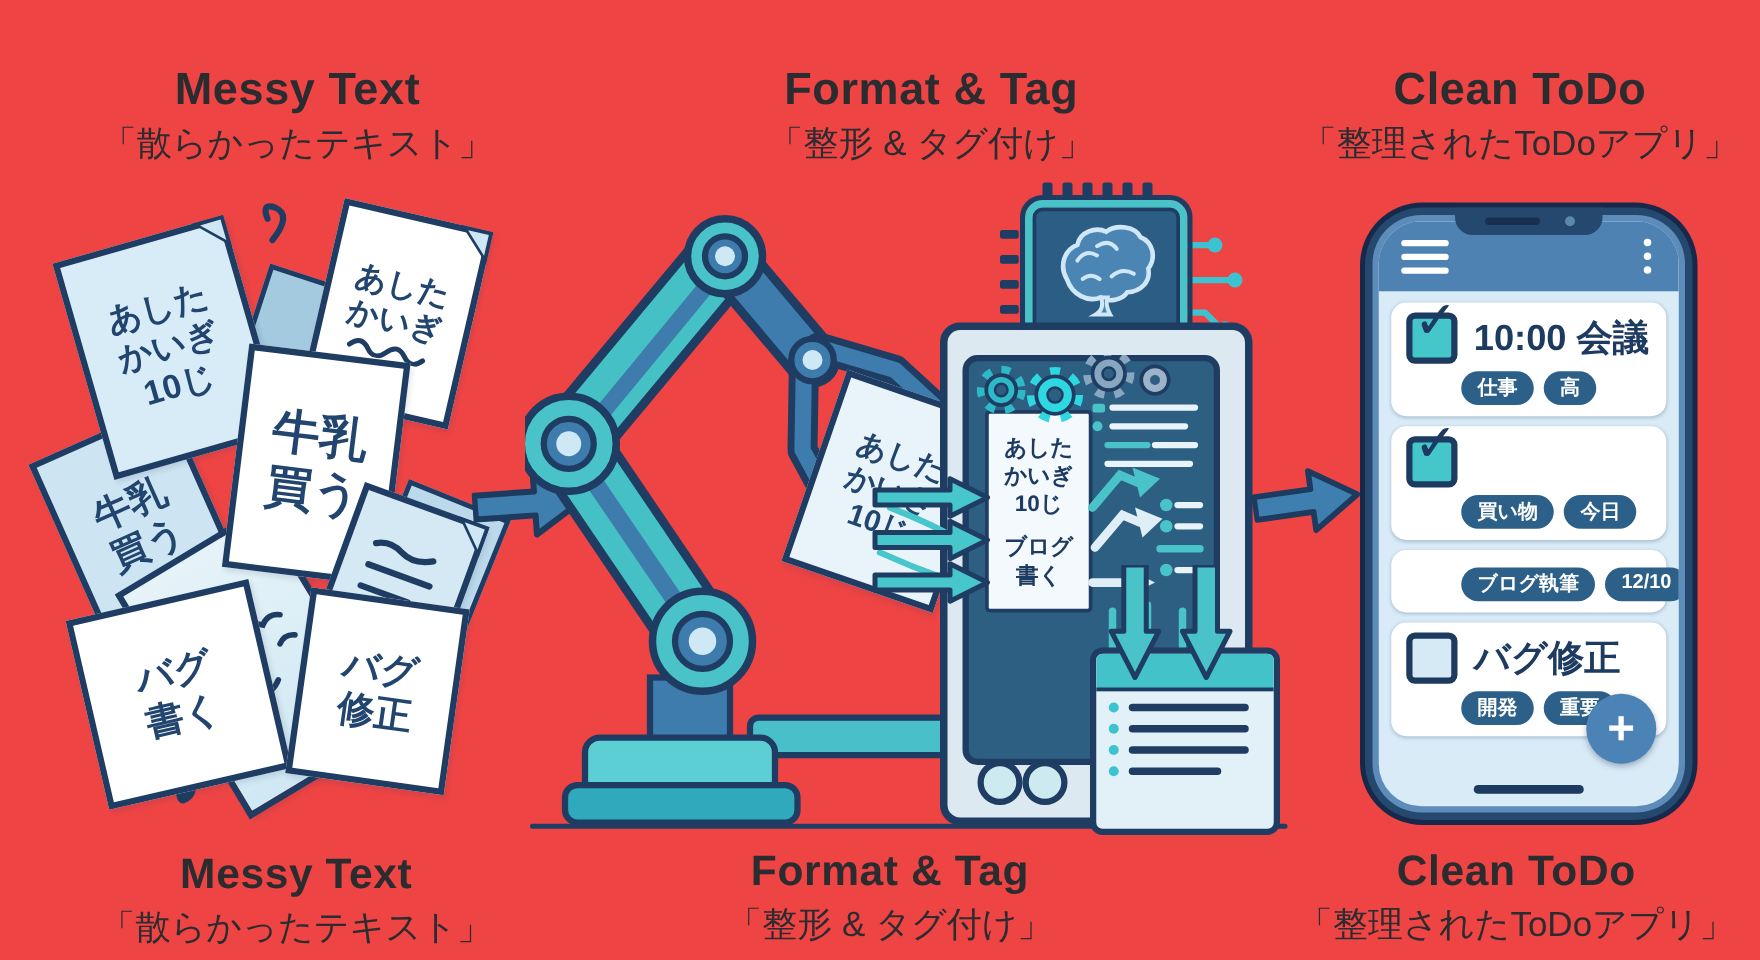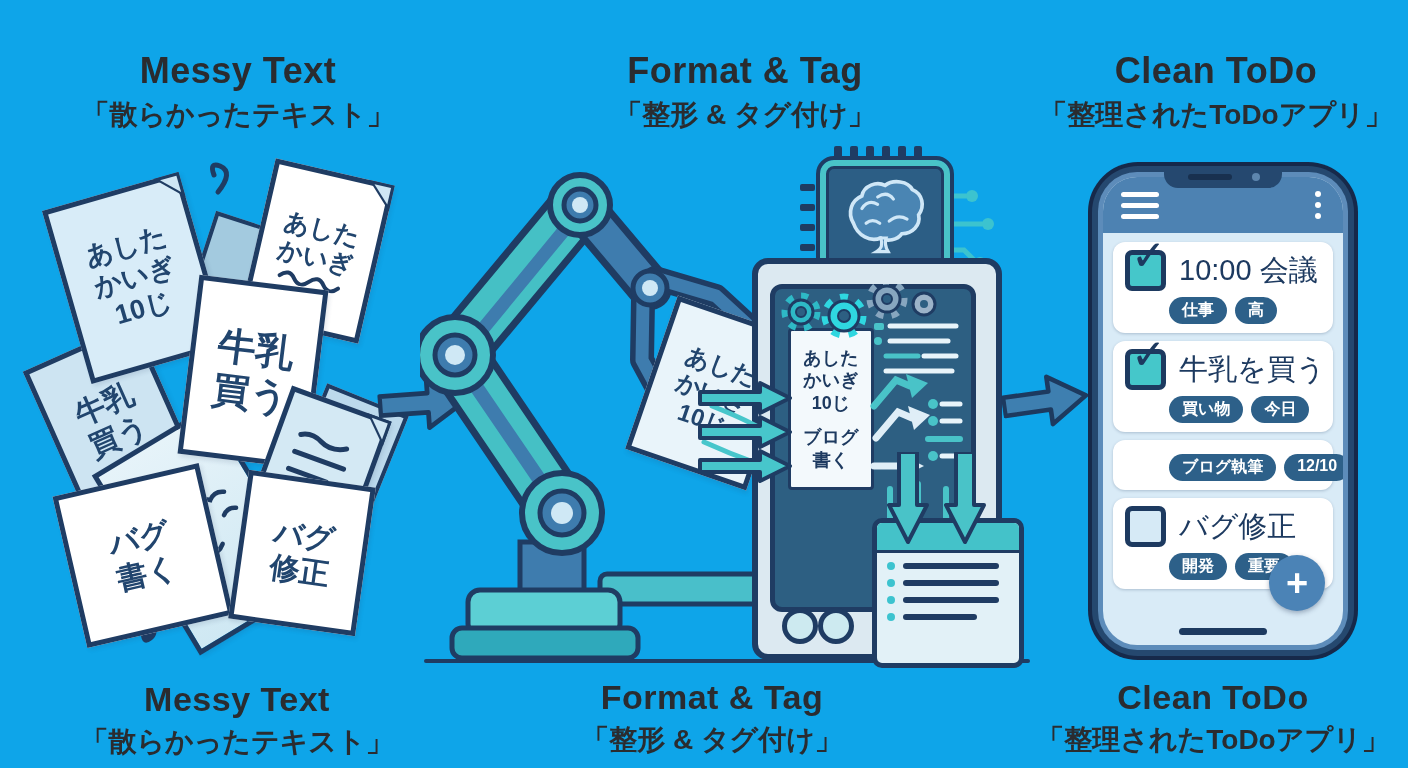--- a/index.html
+++ b/index.html
@@ -1,22 +1,22 @@
 <!DOCTYPE html>
 <html><head>
 <meta charset="utf-8">
 <style>
   html,body{margin:0;padding:0;background:#ffffff;}
-  #canvas{position:relative;width:1408px;height:768px;background:#0ea5e9;overflow:hidden;
+  #canvas{position:relative;width:1408px;height:768px;background:#ef4444;overflow:hidden;
           font-family:"Liberation Sans","DejaVu Sans",sans-serif;}
   .abs{position:absolute;}
   
   .caption{position:absolute;width:400px;text-align:center;color:#2a2c30;}
   .caption .en{font-size:36px;font-weight:800;letter-spacing:0.5px;}
-  .caption .jp{font-size:28px;font-weight:700;margin-top:4px;}
+  .caption .jp{font-size:28px;font-weight:400;margin-top:4px;}
   
   .note{position:absolute;border:5px solid #1f3c63;display:flex;flex-direction:column;
         align-items:center;justify-content:center;color:#21456e;font-weight:bold;
         line-height:1.18;box-shadow:2px 3px 4px rgba(31,60,99,0.12);}
   .note span{display:block;text-align:center;}
   .fold::before{content:"";position:absolute;top:-5px;right:-5px;
         border-style:solid;border-width:0 26px 26px 0;
         border-color:transparent #1f3c63 transparent transparent;}
   .fold::after{content:"";position:absolute;top:-2px;right:-2px;
         border-style:solid;border-width:0 17px 17px 0;
@@ -67,21 +67,21 @@
   .kebab i{display:block;width:6px;height:6px;border-radius:50%;background:#ffffff;}
   .todo-list{padding:9px 10px 0;display:flex;flex-direction:column;gap:8px;}
   .todo-card{background:#ffffff;border-radius:12px;padding:8px 12px 9px;
         box-shadow:0 1px 3px rgba(30,58,95,0.25);}
   .todo-main{display:flex;align-items:center;gap:13px;}
   .cbx{position:relative;width:31px;height:31px;border:5px solid #1d3a60;border-radius:7px;
         background:#d6eaf6;flex:0 0 auto;cursor:pointer;}
   .cbx.checked{background:#45c7ca;}
   .cbx .check{position:absolute;top:-20px;left:1px;font-size:42px;font-weight:800;
         color:#1d3a60;line-height:1;}
-  .todo-title{font-size:29px;font-weight:normal;color:#1d3a60;white-space:nowrap;}
+  .todo-title{font-size:29px;font-weight:bold;color:#1d3a60;white-space:nowrap;}
   .tag-row{display:flex;gap:8px;margin:6px 0 0 44px;}
   .tag{background:#2d6089;color:#ffffff;font-size:16px;font-weight:bold;
        padding:3px 13px;border-radius:999px;white-space:nowrap;}
   .fab{position:absolute;right:18px;bottom:34px;width:56px;height:56px;border-radius:50%;
        background:#4b83b6;color:#ffffff;font-size:38px;font-weight:bold;display:flex;
        align-items:center;justify-content:center;cursor:pointer;
        box-shadow:0 2px 5px rgba(22,41,74,0.35);}
   .homebar{position:absolute;left:50%;bottom:10px;transform:translateX(-50%);
        width:88px;height:7px;border-radius:4px;background:#1d3a60;}
   .groundline{position:absolute;left:424px;top:659px;width:606px;height:4px;
@@ -409,21 +409,20 @@
             <span class="tag">仕事</span>
             <span class="tag">高</span>
           </div>
         </div>
 
         <div class="todo-card">
           <div class="todo-main">
             <div class="cbx checked">
               <span class="check">✓</span>
             </div>
-            <div class="todo-title">牛乳を買う</div>
           </div>
           <div class="tag-row">
             <span class="tag">買い物</span>
             <span class="tag">今日</span>
           </div>
         </div>
 
         <div class="todo-card">
           <div class="tag-row">
             <span class="tag">ブログ執筆</span>

